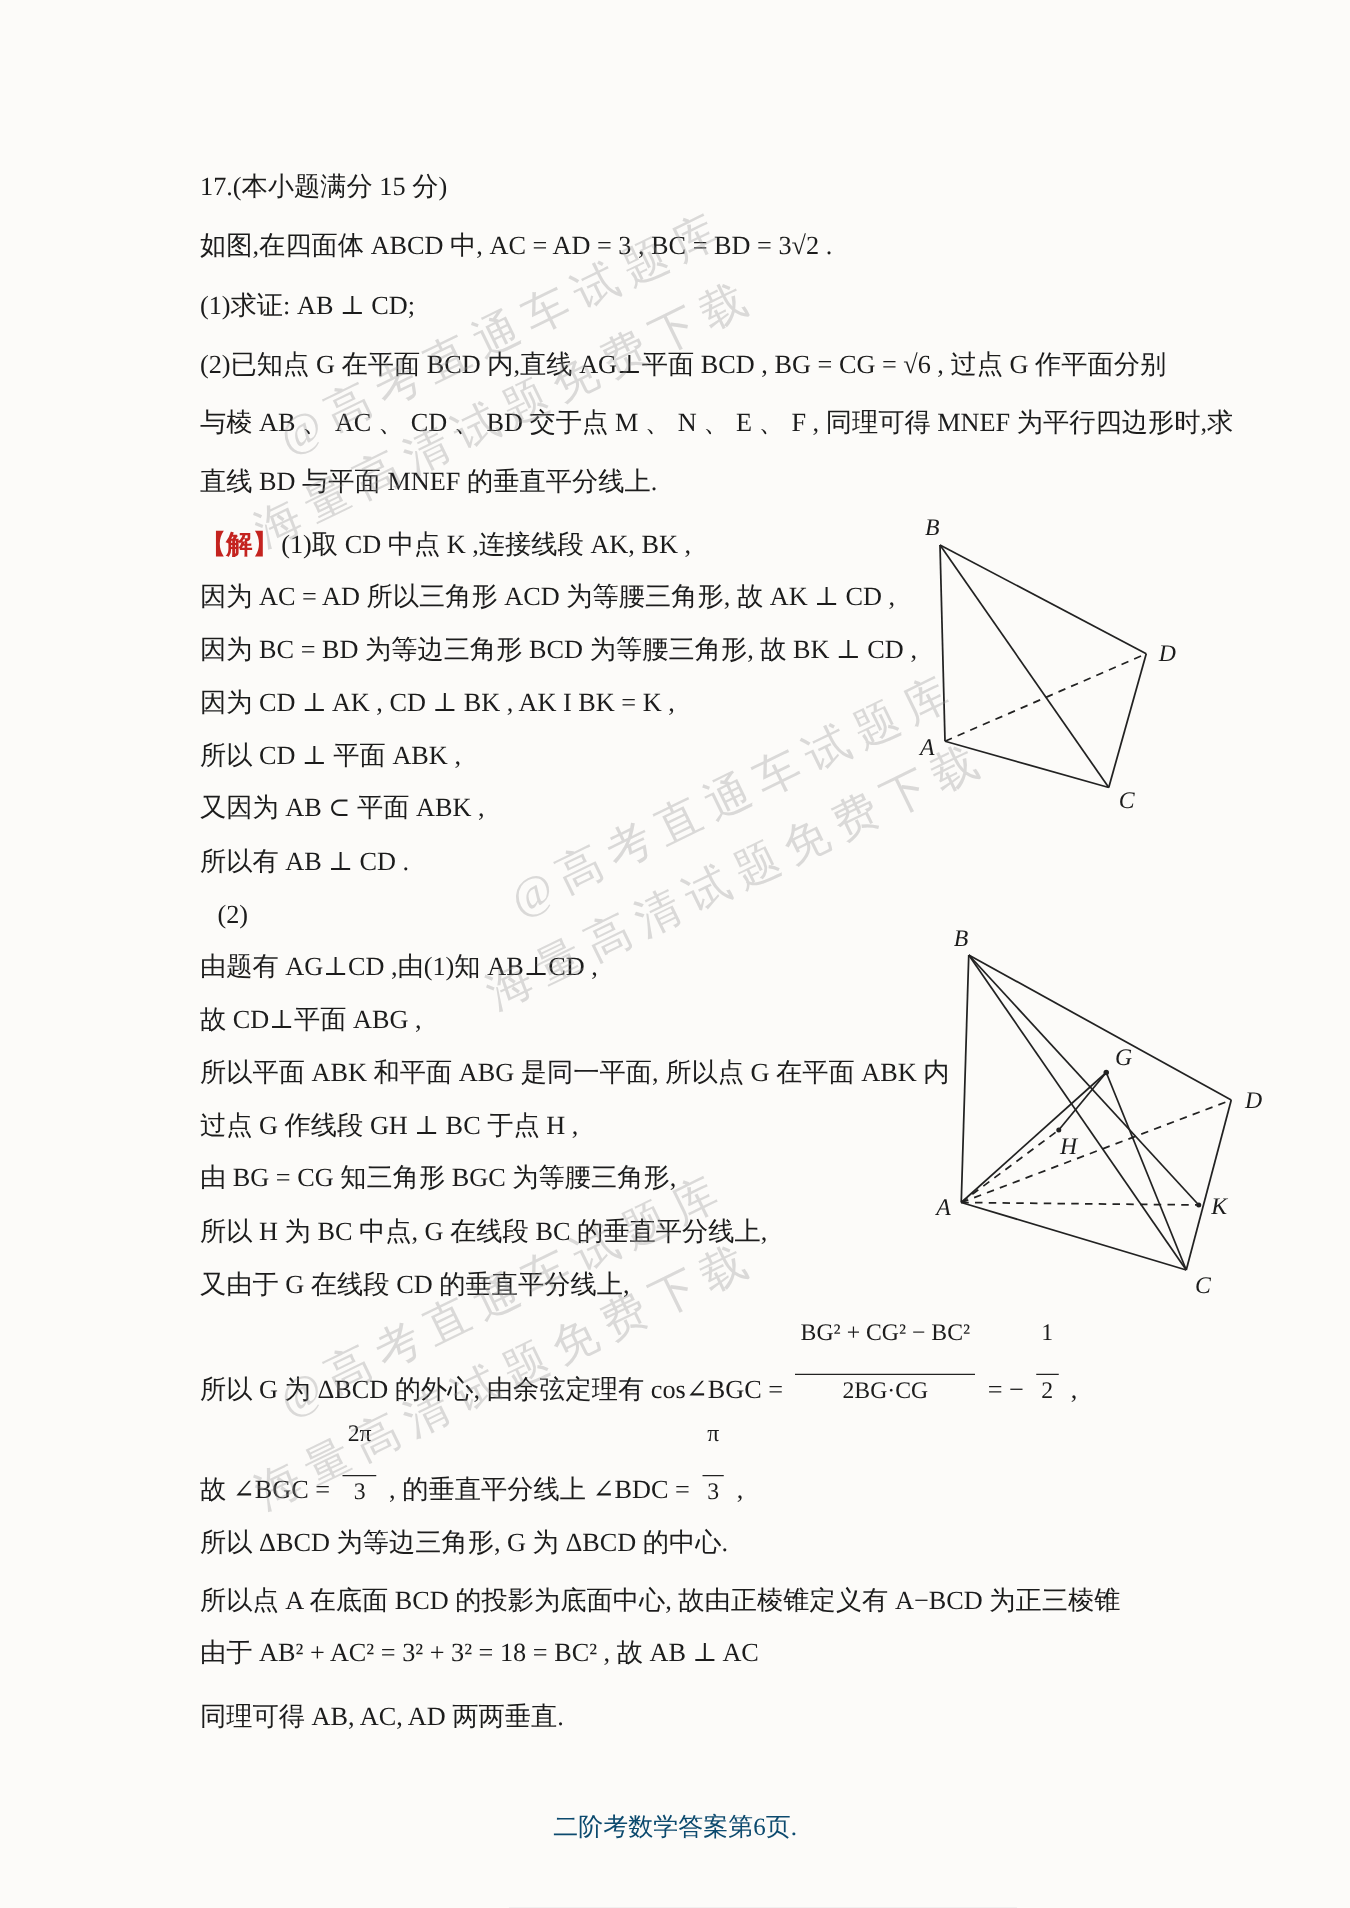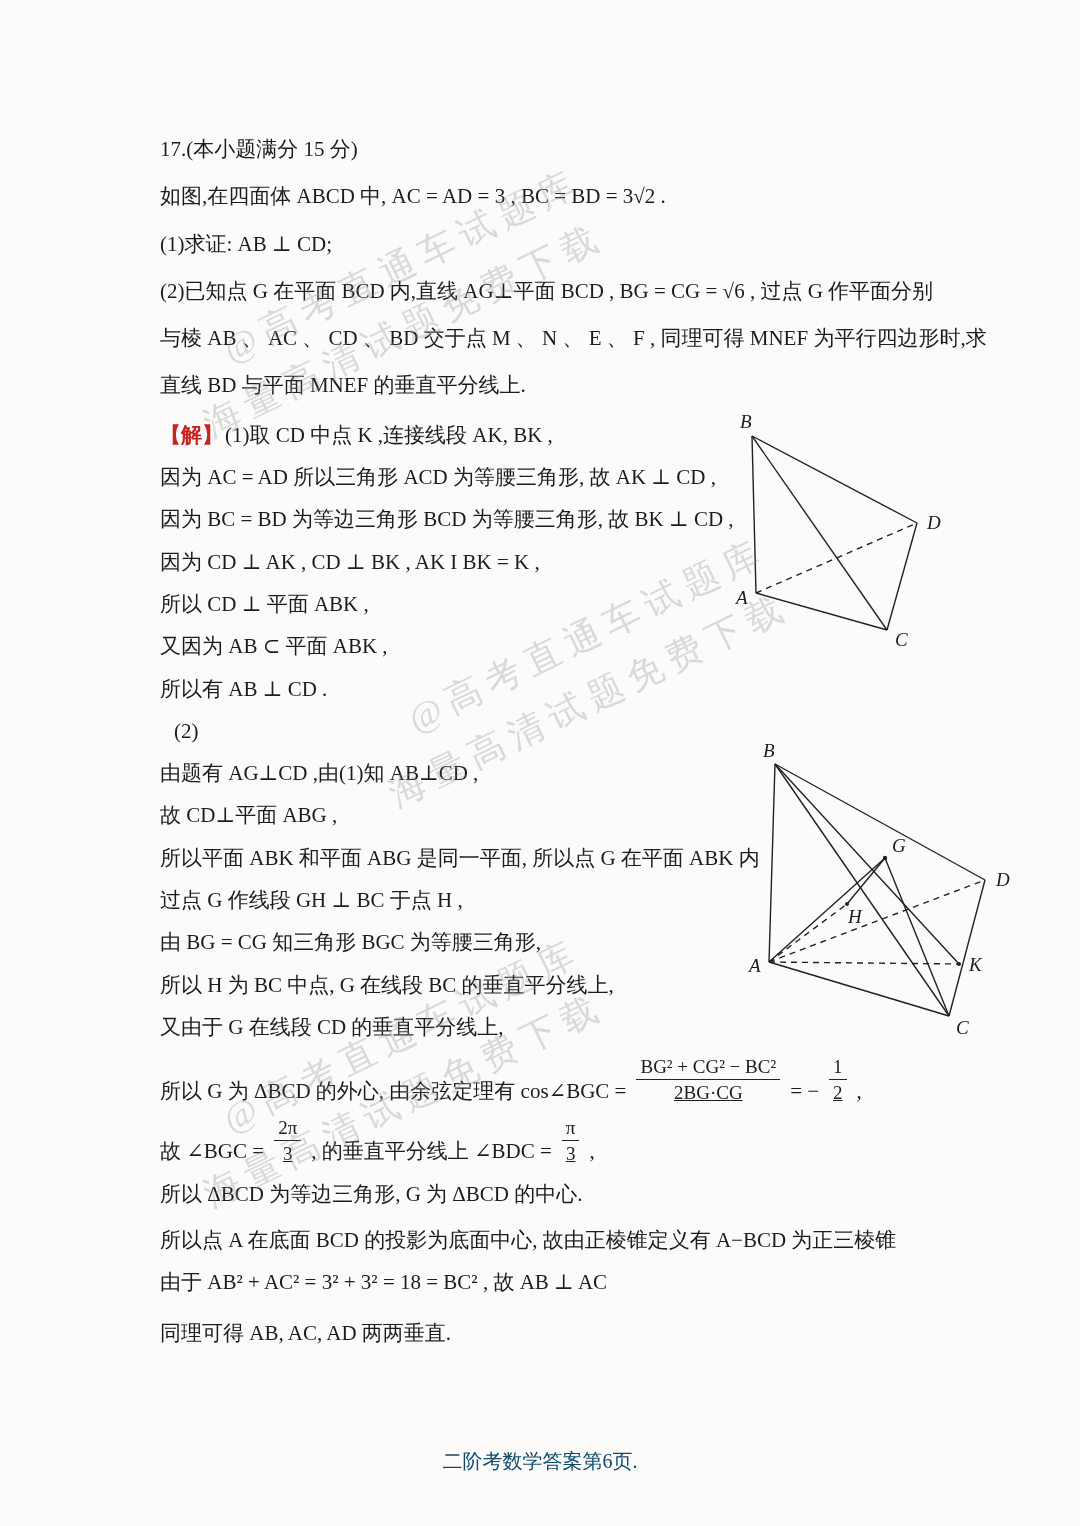--- a/index.html
+++ b/index.html
@@ -10,22 +10,22 @@
     color:#1c1c1c;
   }
   .content { position:absolute; left:160px; top:136px; width:780px; }
   .p-line { font-size:21px; line-height:1.3; margin-bottom:20px; white-space:nowrap; }
   .sol { margin-top:22px; }
   .s-line { font-size:21px; line-height:1.3; margin-bottom:15px; white-space:nowrap; }
   .tag-red { color:#c4231f; font-weight:bold; margin-right:2px; }
   .math-line { display:flex; align-items:flex-end; gap:6px; }
   .frac { display:inline-block; vertical-align:middle; text-align:center;
           font-size:19px; line-height:1.2; margin:0 4px; }
-  .frac .num { display:block; border-bottom:1.4px solid #222; padding:0 4px 0; }
-  .frac .den { display:block; padding-top:2px;text-decoration:underline; }
+  .frac .num { display:block; border-bottom:1.4px solid #222; padding:0 4px 20px; }
+  .frac .den { display:block; padding-top:2px; }
   .watermark { position:absolute; transform:rotate(-26deg); transform-origin:left top;
                color:rgba(150,150,150,0.33); font-size:36px; letter-spacing:8px;
                white-space:nowrap; pointer-events:none; z-index:3; }
   .wm-l2 { display:block; margin:10px 0 0 -50px; }
   .diagram { position:absolute; z-index:2; }
   .diagram svg text { font-family:"Liberation Serif","DejaVu Serif",serif;
                       font-style:italic; font-size:19px; fill:#1c1c1c; }
   .footer { position:absolute; left:0; right:0; top:1448px; text-align:center;
             font-size:20px; color:#0c4a6e; }
 </style>

